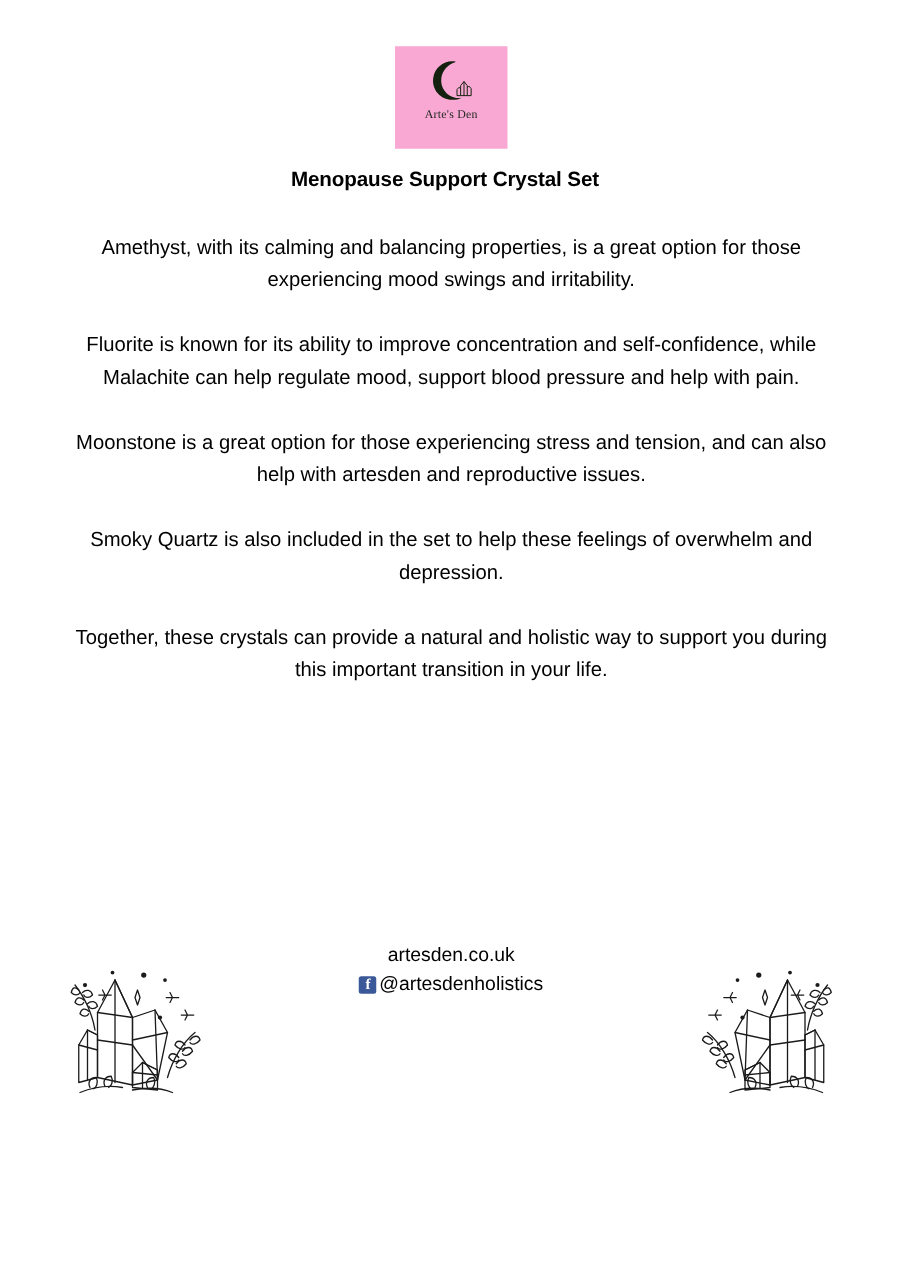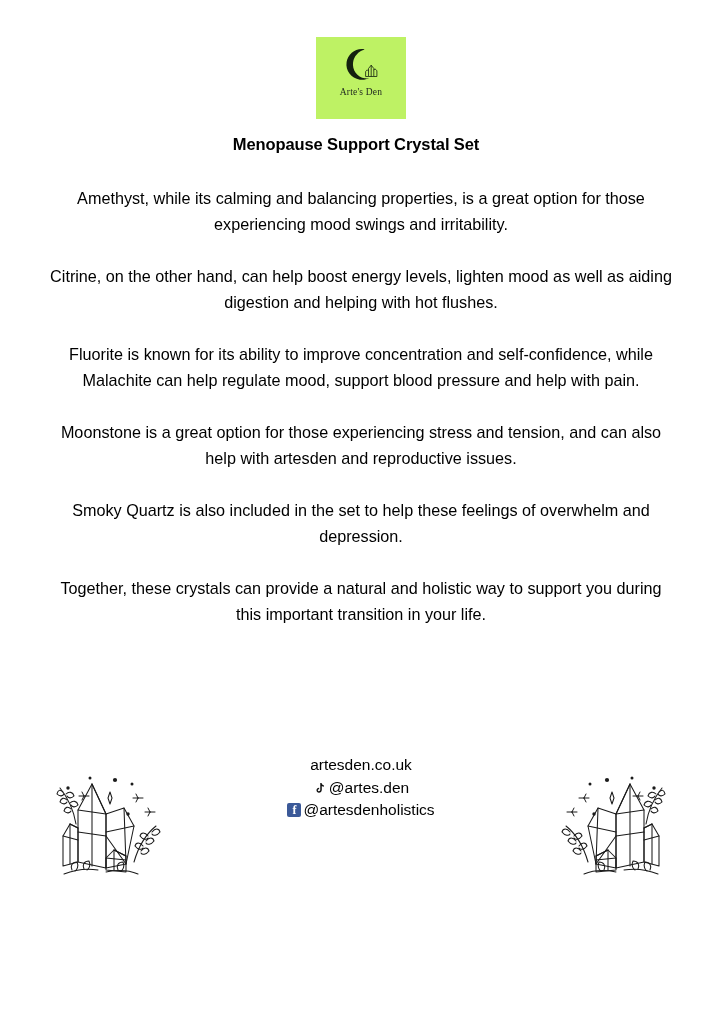--- a/index.html
+++ b/index.html
@@ -28,21 +28,21 @@
     position: absolute;
     top: 37px;
     left: 50%;
     transform: translateX(-50%);
     width: 90px;
     height: 82px;
   }
   .logo-box {
     width: 90px;
     height: 82px;
-    background: #bef264;
+    background: #f9a8d4;
     display: flex;
     flex-direction: column;
     align-items: center;
     justify-content: flex-start;
     box-sizing: border-box;
     padding-top: 9px;
   }
   .logo-mark {
     width: 46px;
     height: 40px;
@@ -193,22 +193,21 @@
           <path d="M30.5 30.5 L27.6 30.5 L27.6 25.6 L29.3 23.8 L30.5 25.1"></path>
         </g>
       </svg>
       <div class="logo-text">Arte's Den</div>
     </div>
   </div>
 
   <div class="doc-title">Menopause Support Crystal Set</div>
 
   <div class="body-copy">
-    <p>Amethyst, while its calming and balancing properties, is a great option for those experiencing mood swings and irritability.</p>
-    <p>Citrine, on the other hand, can help boost energy levels, lighten mood as well as aiding digestion and helping with hot flushes.</p>
+    <p>Amethyst, with its calming and balancing properties, is a great option for those experiencing mood swings and irritability.</p>
     <p>Fluorite is known for its ability to improve concentration and self-confidence, while Malachite can help regulate mood, support blood pressure and help with pain.</p>
     <p>Moonstone is a great option for those experiencing stress and tension, and can also help with artesden and reproductive issues.</p>
     <p>Smoky Quartz is also included in the set to help these feelings of overwhelm and depression.</p>
     <p>Together, these crystals can provide a natural and holistic way to support you during this important transition in your life.</p>
   </div>
 
   <div class="crystal-art crystal-left">
     <svg viewBox="0 0 120 112">
       <g fill="none" stroke="#1b1b1b" stroke-width="1.05" stroke-linejoin="round" stroke-linecap="round">
 
@@ -316,26 +315,18 @@
         <circle cx="42" cy="8" r="1.5"></circle>
         <circle cx="80" cy="44" r="1.7"></circle>
         <circle cx="84" cy="14" r="1.5"></circle>
       </g>
     </svg>
   </div>
 
   <div class="contact">
     <span class="contact-line">artesden.co.uk</span>
     <span class="contact-line with-icon">
-      <span class="sicon tt-icon">
-        <svg viewBox="0 0 14 14" width="12" height="12" aria-hidden="true">
-          <path d="M8.9 1.2 C9.1 2.8 10.0 3.7 11.5 3.9 L11.5 5.6 C10.6 5.6 9.8 5.3 9.1 4.8 L9.1 8.9 C9.1 11.0 7.6 12.4 5.8 12.4 C4.2 12.4 2.9 11.2 2.9 9.6 C2.9 7.9 4.3 6.7 6.0 6.8 L6.0 8.5 C5.2 8.4 4.5 8.9 4.5 9.6 C4.5 10.3 5.1 10.8 5.8 10.8 C6.6 10.8 7.3 10.2 7.3 9.1 L7.3 1.2 Z" fill="#111111"></path>
-        </svg>
-      </span>
-      <span>@artes.den</span>
-    </span>
-    <span class="contact-line with-icon">
       <span class="sicon fb-icon">f</span>
       <span>@artesdenholistics</span>
     </span>
   </div>
 
 </div>
 
 </body></html>

